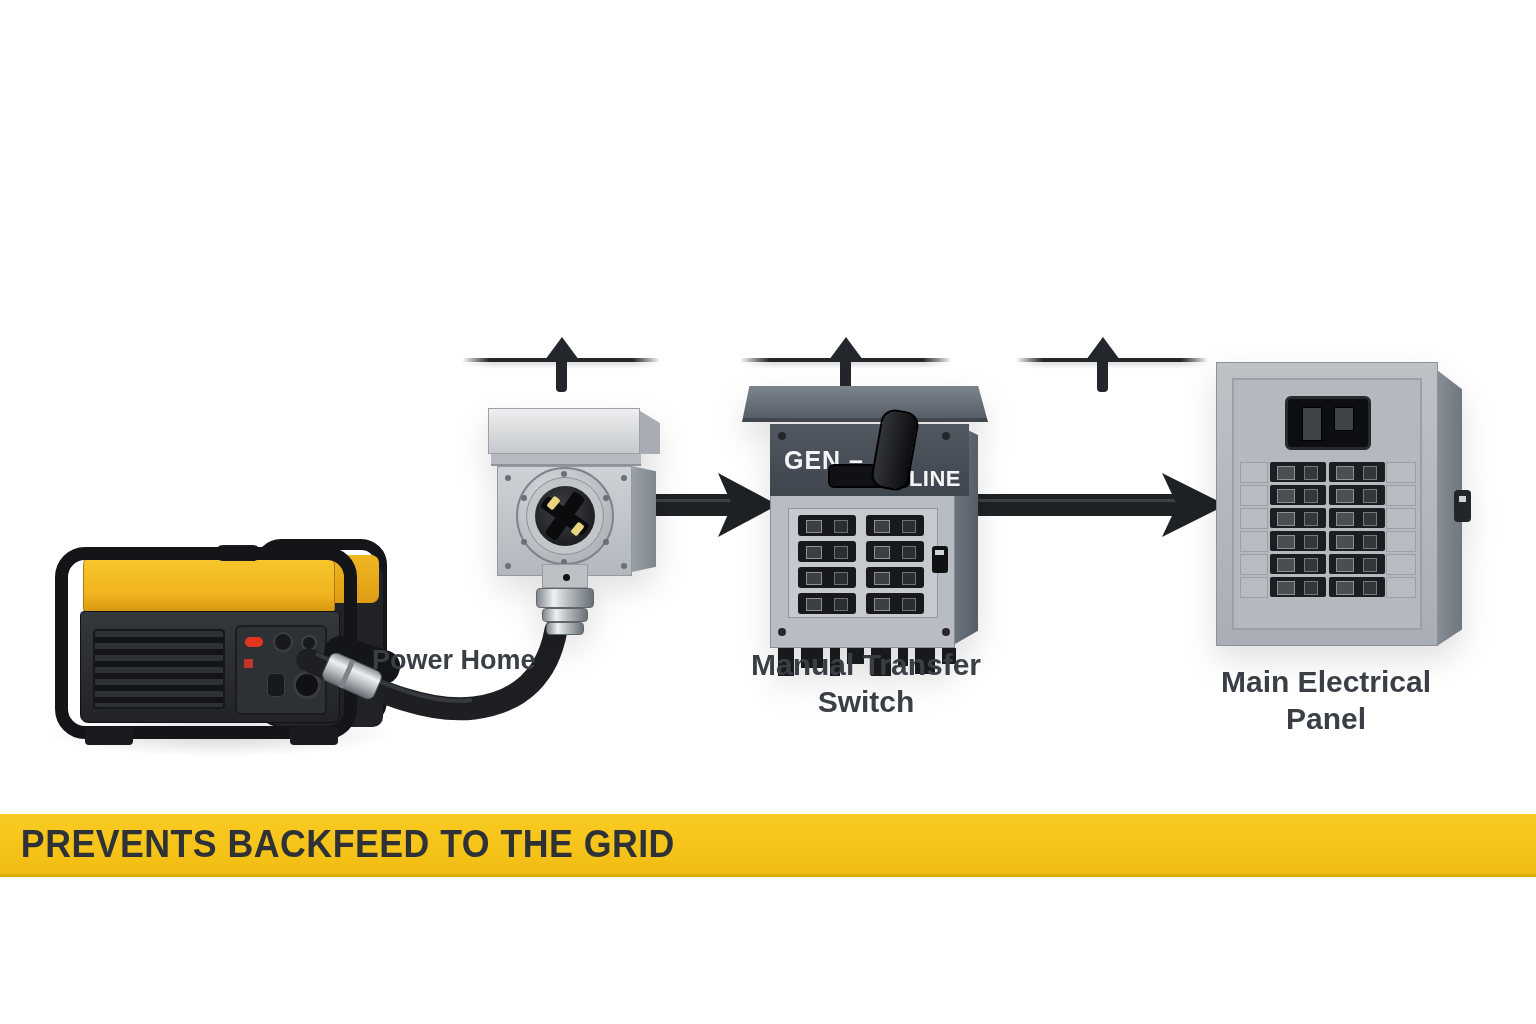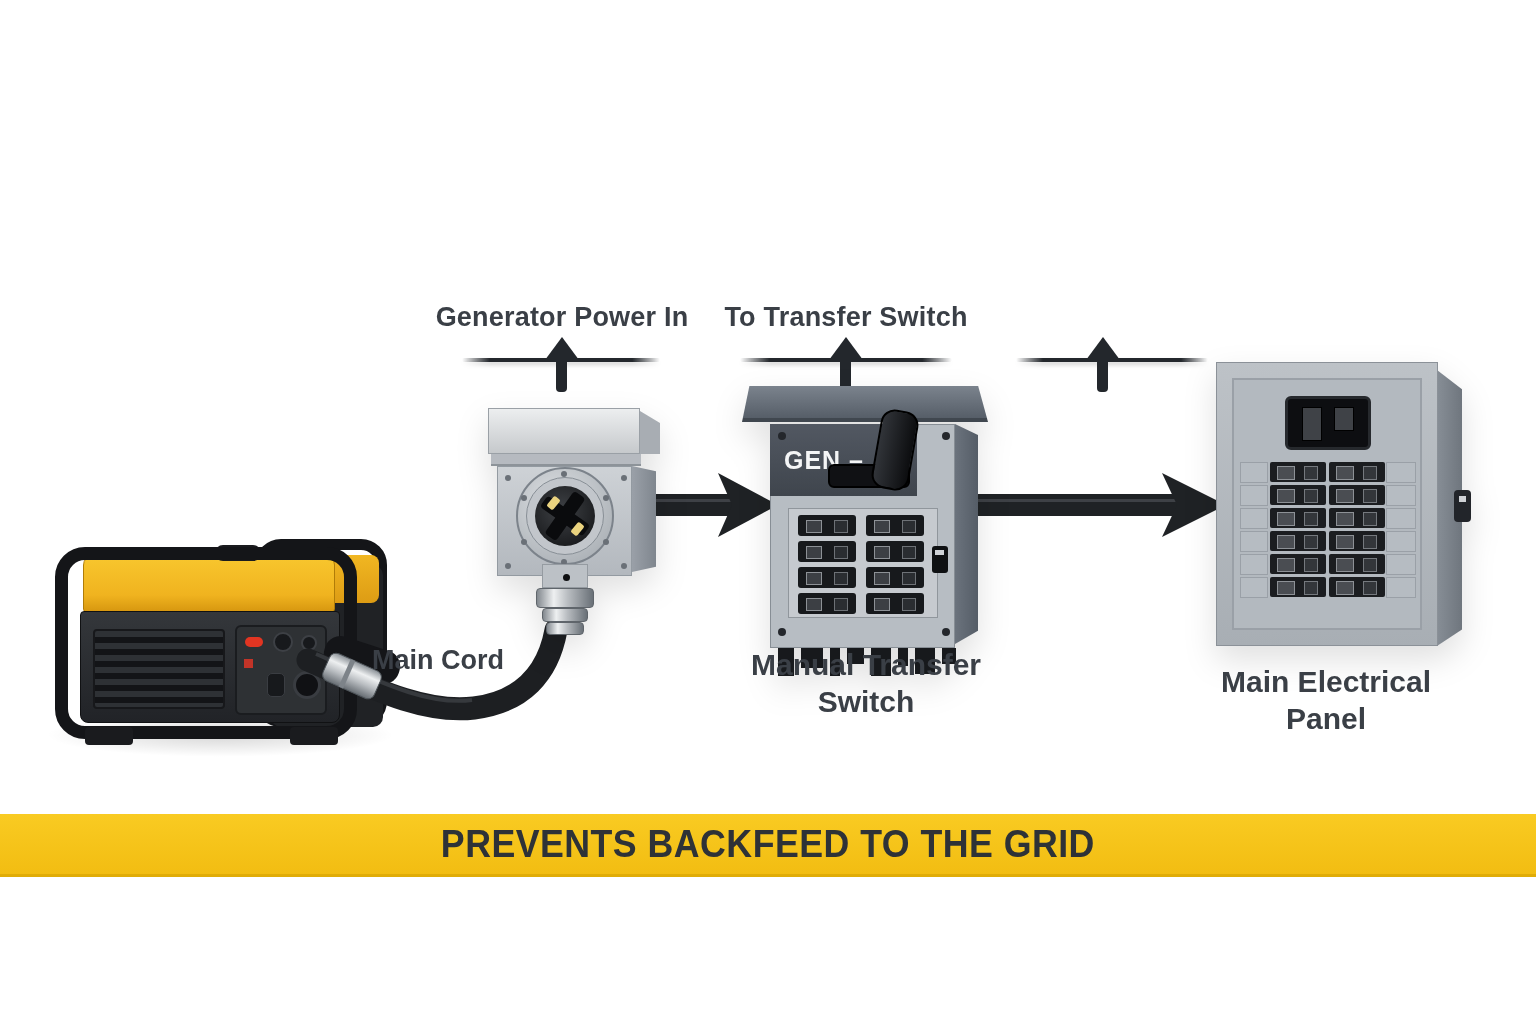--- a/index.html
+++ b/index.html
@@ -21,21 +21,21 @@
   .fa-stem { position:absolute; top:16px; width:11px; height:32px; background:#23272c;
              border-radius:0 0 4px 4px; }
 
   
   .caption { position:absolute; font-weight:700; color:#3a3f46; }
 
   
   .banner { position:absolute; left:0; top:814px; width:1536px; height:63px;
             background:linear-gradient(180deg,#f9cb22,#f2bd12);
             border-bottom:3px solid #e0ac07;
-            display:flex; align-items:center; justify-content:center; }
+            display:flex; align-items:center; }
   .banner-text { font-size:38px; font-weight:800; color:#2e3237; letter-spacing:.5px;
                  transform:scaleX(.94); white-space:nowrap; }
 
   
   .generator { position:absolute; left:55px; top:535px; width:335px; height:220px; }
   .gen-shadow { position:absolute; left:-10px; top:178px; width:350px; height:44px;
                 background:radial-gradient(ellipse at center, rgba(0,0,0,.16), rgba(0,0,0,0) 70%); }
   .gen-back-frame { position:absolute; left:200px; top:4px; width:132px; height:188px;
                     border:11px solid #141518; border-radius:26px; }
   .gen-back-body { position:absolute; left:216px; top:30px; width:112px; height:162px;
@@ -115,21 +115,21 @@
              filter:drop-shadow(0 14px 16px rgba(0,0,0,.12)); }
   .ts-lid { position:absolute; left:0; top:2px; width:246px; height:36px;
             background:linear-gradient(180deg,#7b838d,#565e68);
             clip-path:polygon(3% 0,96% 0,100% 100%,0 100%);
             border-bottom:4px solid #40474f; }
   .ts-side { position:absolute; left:213px; top:40px; width:23px; height:220px;
              background:linear-gradient(90deg,#6b737d,#555d67);
              clip-path:polygon(0 0,100% 5%,100% 94%,0 100%); }
   .ts-body { position:absolute; left:28px; top:40px; width:185px; height:224px;
              background:#b7bdc3; border:1px solid #878e95; }
-  .ts-dark { position:absolute; left:28px; top:40px; width:147px; height:72px;
+  .ts-dark { position:absolute; left:28px; top:40px; width:199px; height:72px;
              background:linear-gradient(180deg,#525862,#3f454d); }
   .ts-gen-label { position:absolute; left:14px; top:22px; font-size:25px; font-weight:700;
                   color:#f4f5f6; letter-spacing:1px; }
   .ts-line-label { position:absolute; right:8px; bottom:4px; font-size:22px; font-weight:700;
                    color:#f4f5f6; letter-spacing:.5px; }
   .toggle-base { position:absolute; left:58px; top:40px; width:82px; height:24px;
                  background:#101114; border-radius:6px; border:2px solid #000; }
   .toggle-lever { position:absolute; left:106px; top:-14px; width:38px; height:80px;
                   background:linear-gradient(90deg,#313439,#0c0d0f);
                   border:2px solid #000; border-radius:14px; transform:rotate(10deg); }
@@ -172,22 +172,20 @@
                   background:#33363a; border:1px solid #75797e; }
   .mp-latch { position:absolute; left:238px; top:128px; width:17px; height:32px;
               background:#22252a; border-radius:4px; }
   .mp-latch::before { content:""; position:absolute; left:5px; top:6px; width:7px; height:6px; background:#cfd2d6; }
 </style>
 </head>
 <body>
 
 <div class="stage">
 
-  <div class="flow-label" style="left:402px; top:302px;">Generator Power In</div>
-  <div class="flow-label" style="left:686px; top:302px;">To Transfer Switch</div>
 
   <div class="flow-arrow" style="left:462px; top:344px; width:198px;">
     <div class="fa-line" style="left:0; width:198px;"></div>
     <div class="fa-head" style="left:83px;"></div>
     <div class="fa-stem" style="left:94px;"></div>
   </div>
   <div class="flow-arrow" style="left:740px; top:344px; width:212px;">
     <div class="fa-line" style="left:0; width:212px;"></div>
     <div class="fa-head" style="left:89px;"></div>
     <div class="fa-stem" style="left:100px;"></div>
@@ -345,21 +343,21 @@
     <div class="mp-bk" style="left:54px;  top:215px;"></div>
     <div class="mp-bk" style="left:113px; top:100px;"></div>
     <div class="mp-bk" style="left:113px; top:123px;"></div>
     <div class="mp-bk" style="left:113px; top:146px;"></div>
     <div class="mp-bk" style="left:113px; top:169px;"></div>
     <div class="mp-bk" style="left:113px; top:192px;"></div>
     <div class="mp-bk" style="left:113px; top:215px;"></div>
     <div class="mp-latch"></div>
   </div>
 
-  <div class="caption" style="left:372px; top:645px; font-size:27px;">Main Cord</div>
+  <div class="caption" style="left:372px; top:645px; font-size:27px;">Power Home</div>
   <div class="caption" style="left:1192px; top:663px; width:268px; text-align:center; font-size:30px; line-height:37px;">Main Electrical Panel</div>
   <div class="caption" style="left:741px; top:646px; width:250px; text-align:center; font-size:30px; line-height:37px;">Manual Transfer Switch</div>
 
   <div class="banner">
     <span class="banner-text">PREVENTS BACKFEED TO THE GRID</span>
   </div>
 
 </div>
 
 </body></html>

